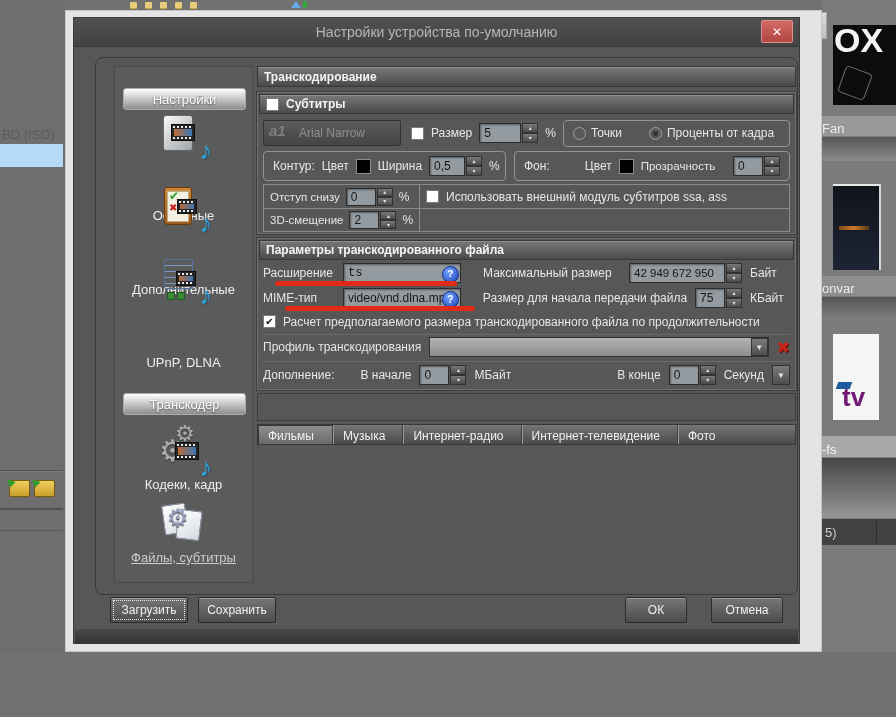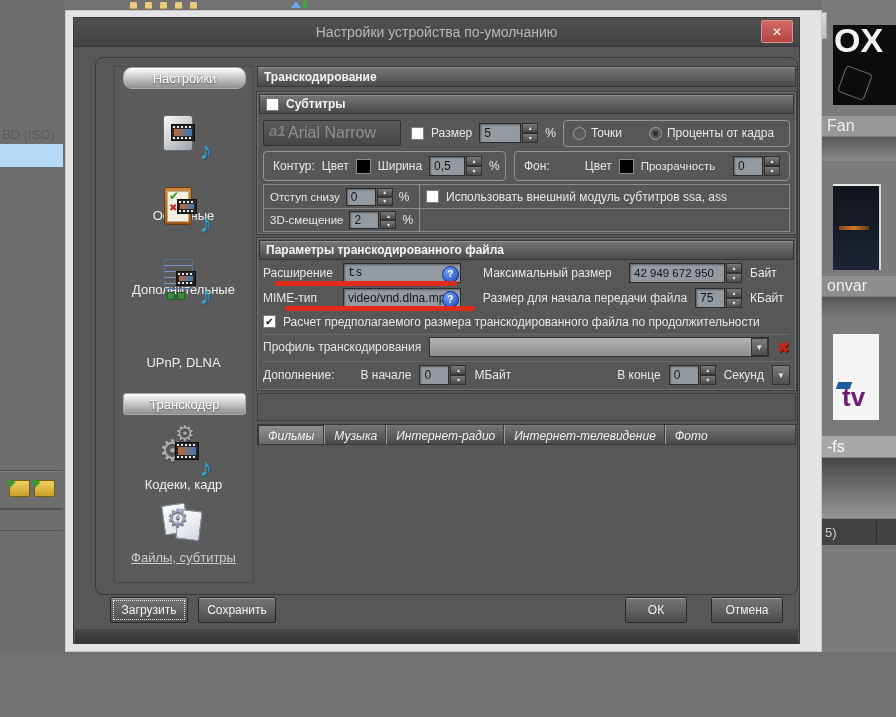--- a/index.html
+++ b/index.html
@@ -28,37 +28,37 @@
   .swatch{width:13px;height:13px;background:#000;border:1px solid #8d8d8d;flex:none;}
   .help{width:15px;height:15px;border-radius:50%;background:radial-gradient(circle at 35% 30%,#74a4ff,#1b43bb);
         border:1px solid #0d2b84;color:#fff;font-size:10px;font-weight:bold;display:flex;align-items:center;justify-content:center;flex:none;}
   .btn{position:absolute;display:flex;align-items:center;justify-content:center;background:linear-gradient(#767676,#4d4d4d);
        border:1px solid #2b2b2b;border-radius:2px;color:#f0f0f0;font-size:12px;box-shadow:inset 0 1px 0 rgba(255,255,255,.28);box-sizing:border-box;}
   .btn.focus::after{content:"";position:absolute;inset:2px;border:1px dotted #e8e8e8;}
   .ddfield{flex:1;height:20px;background:linear-gradient(#b3b3b3,#8d8d8d);border:1px solid #323232;box-sizing:border-box;display:flex;align-items:center;justify-content:flex-end;}
   .ddbtn{width:17px;height:18px;background:linear-gradient(#7c7c7c,#4e4e4e);border:1px solid #333;color:#e6e6e6;font-size:8px;
          display:flex;align-items:center;justify-content:center;box-sizing:border-box;}
   .tabbar{background:linear-gradient(#767676,#4a4a4a);border:1px solid #383838;display:flex;align-items:stretch;box-sizing:border-box;}
-  .tab{padding:2px 9px 0 9px;font-size:12px;color:#f0f0f0;display:flex;align-items:center;white-space:nowrap;font-style:italic;}
+  .tab{padding:2px 18px 0 9px;font-size:12px;color:#f0f0f0;display:flex;align-items:center;white-space:nowrap;}
   .tab.sep{border-left:1px solid #9b9b9b;box-shadow:-1px 0 0 #3e3e3e;}
   .tab.selected{background:linear-gradient(#8e8e8e,#6a6a6a);border:1px solid #353535;border-bottom:none;}
   .shead{position:absolute;left:8px;width:123px;height:22px;border:1px solid #aaa;border-radius:3px;
          background:linear-gradient(#ffffff,#8e8e8e);color:#fdfdfd;display:flex;align-items:center;justify-content:center;
          font-size:13px;text-shadow:0 1px 2px rgba(70,70,70,.95);box-sizing:border-box;}
   .sitem{position:absolute;width:100%;text-align:center;font-size:13px;color:#eeeeee;}
   .sitem.sel{text-decoration:underline;color:#cccccc;}
   .icon{position:absolute;width:46px;height:46px;}
   .note{position:absolute;color:#2aa6de;font-size:25px;font-weight:bold;right:-5px;bottom:-7px;text-shadow:1px 1px 1px rgba(0,40,80,.45);}
   .film{position:absolute;background:#262626;border:1px solid #0e0e0e;}
   .film::before,.film::after{content:"";position:absolute;left:1px;right:1px;height:2px;background:repeating-linear-gradient(90deg,#e8e8e8 0 2px,transparent 2px 4px);}
   .film::before{top:1px;} .film::after{bottom:1px;}
   .fc{position:absolute;left:2px;right:2px;top:4px;bottom:4px;background:linear-gradient(90deg,#c06a32,#3a78b8);}
   .gear{position:absolute;color:#ababab;text-shadow:0 1px 1px #3a3a3a;}
   .redline{position:absolute;height:5px;border-radius:3px;z-index:30;}
-  .fragment-label{position:absolute;font-size:16px;color:#ededed;display:flex;align-items:center;padding-left:5px;box-sizing:border-box;}
+  .fragment-label{position:absolute;font-size:13px;color:#ededed;display:flex;align-items:flex-end;box-sizing:border-box;}
 </style>
 </head>
 <body>
 
 <div id="canvas">
 
   <div class="abs" style="left:0;top:0;width:65px;height:652px;background:#6e6e6e;"></div>
   <div class="abs" style="left:822px;top:0;width:74px;height:652px;background:#7b7b7b;"></div>
 
   <div class="abs" style="left:130px;top:2px;width:7px;height:6px;background:#e9cb7c;border-bottom:1px solid #caa23e;border-radius:1px;"></div>
@@ -121,21 +121,21 @@
     <div class="abs" style="left:0;top:0;width:725px;height:28px;background:linear-gradient(#515151,#434343);border-bottom:1px solid #383838;display:flex;align-items:center;justify-content:center;">
       <span style="color:#b6b6b6;font-size:14px;">Настройки устройства по-умолчанию</span>
       <div class="abs" style="right:6px;top:2px;width:32px;height:23px;background:linear-gradient(#d26a64,#b24642);border:1px solid #dd9090;border-radius:2px;display:flex;align-items:center;justify-content:center;box-sizing:border-box;">
         <span style="color:#fff;font-size:12px;font-weight:bold;">✕</span>
       </div>
     </div>
 
     <div class="abs" style="left:21px;top:39px;width:703px;height:538px;border:1px solid #3a3a3a;border-radius:8px;box-sizing:border-box;"></div>
 
     <div class="abs" style="left:40px;top:48px;width:139px;height:517px;background:#5b5b5b;border:1px solid #4a4a4a;box-sizing:border-box;">
-      <div class="shead" style="top:0;border-radius:9px;">
+      <div class="shead" style="top:21px;">
           <span>Настройки</span>
         </div>
 
       <div>
         <div class="icon" style="left:46px;top:45px;">
           <div class="abs" style="left:2px;top:3px;width:28px;height:34px;background:linear-gradient(135deg,#fafafa,#9fa4a8);border:1px solid #63686c;border-radius:3px;"></div>
           <div class="film" style="left:10px;top:12px;width:22px;height:15px;">
               <div class="fc"></div>
             </div>
           <span class="note">♪</span>
@@ -201,21 +201,21 @@
       </div>
 
     <div class="groupbox abs" style="left:183px;top:74px;width:539px;height:142px;"></div>
     <div class="gbar abs" style="left:185px;top:76px;width:535px;height:20px;gap:7px;">
       <div class="cb"></div>
       <span>Субтитры</span>
     </div>
     <div class="row" style="left:189px;top:101px;width:527px;height:28px;gap:7px;">
       <div style="width:138px;height:26px;background:linear-gradient(#5c5c5c,#454545);border:1px solid #303030;border-radius:2px;display:flex;align-items:center;justify-content:center;position:relative;box-sizing:border-box;">
         <span class="abs" style="left:5px;top:1px;color:#7e7e7e;font-size:15px;font-weight:bold;font-style:italic;">a1</span>
-        <span style="color:#8f8f8f;font-size:16px;">Arial Narrow</span>
+        <span style="color:#8f8f8f;font-size:12px;">Arial Narrow</span>
       </div>
       <div class="cb" style="margin-left:3px;"></div>
       <span class="lbl">Размер</span>
       <div style="display:flex;">
         <div class="field" style="width:42px;">
             <span>5</span>
           </div>
         <div class="sbcol">
             <div class="sb">
               <span>▴</span>

